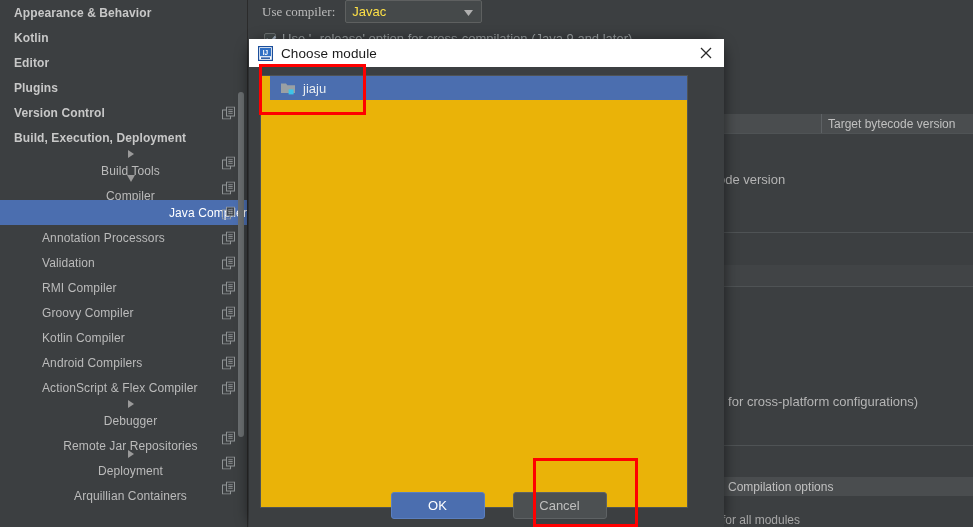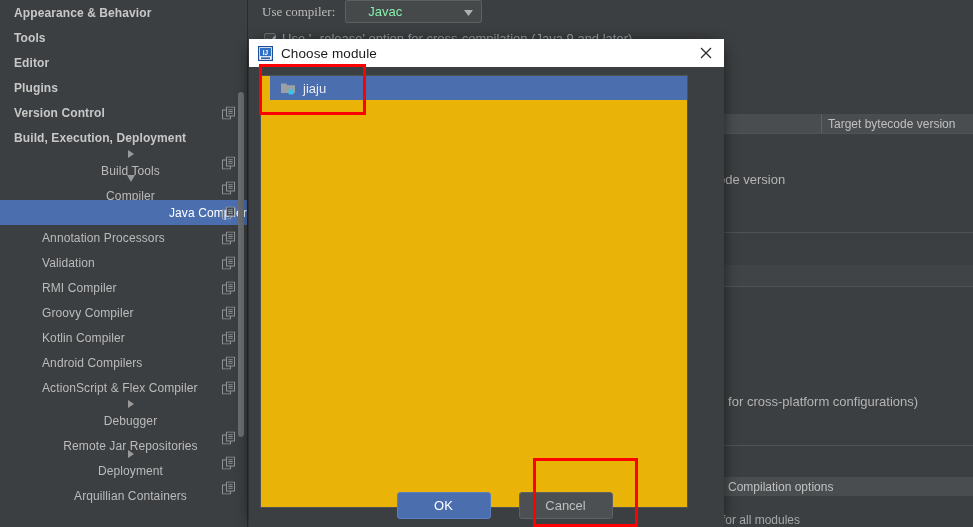--- a/index.html
+++ b/index.html
@@ -130,22 +130,21 @@
     border: 1px solid #5e6060;
     border-radius: 2px;
     display: flex;
     align-items: center;
     padding: 0 6px;
     box-sizing: border-box;
     position: relative;
   }
   #compiler-select .sel-value {
     font-size: 13px;
-    color: #86efac;
-    margin-left: 16px;
+    color: #fde047;
   }
   #compiler-select .caret {
     position: absolute;
     right: 8px;
     top: 50%;
     transform: translateY(-50%);
   }
   #release-option-row {
     position: absolute;
     left: 16px;
@@ -290,21 +289,21 @@
     margin-right: 7px;
   }
   .module-name {
     font-size: 13px;
     color: #d6d6d6;
   }
   .module-row.selected .module-name { color: #e8ecf0; }
 
   #dialog-buttons {
     position: absolute;
-    left: 18px;
+    left: 12px;
     bottom: 8px;
     width: 100%;
     display: flex;
     justify-content: center;
     gap: 28px;
     box-sizing: border-box;
   }
   .dlg-btn {
     min-width: 94px;
     height: 27px;
@@ -345,21 +344,21 @@
 <div id="settings-window">
 
   <div id="settings-sidebar">
     <div id="sidebar-tree">
         <div class="tree-row indent-0 top-level">
           <span class="arrow"></span>
           <span class="tree-label">Appearance &amp; Behavior</span>
         </div>
         <div class="tree-row indent-0 top-level">
           <span class="arrow"></span>
-          <span class="tree-label">Tools</span>
+          <span class="tree-label">Kotlin</span>
         </div>
         <div class="tree-row indent-0 top-level">
           <span class="arrow"></span>
           <span class="tree-label">Editor</span>
         </div>
         <div class="tree-row indent-0 top-level">
           <span class="arrow"></span>
           <span class="tree-label">Plugins</span>
         </div>
         <div class="tree-row indent-0 top-level">

